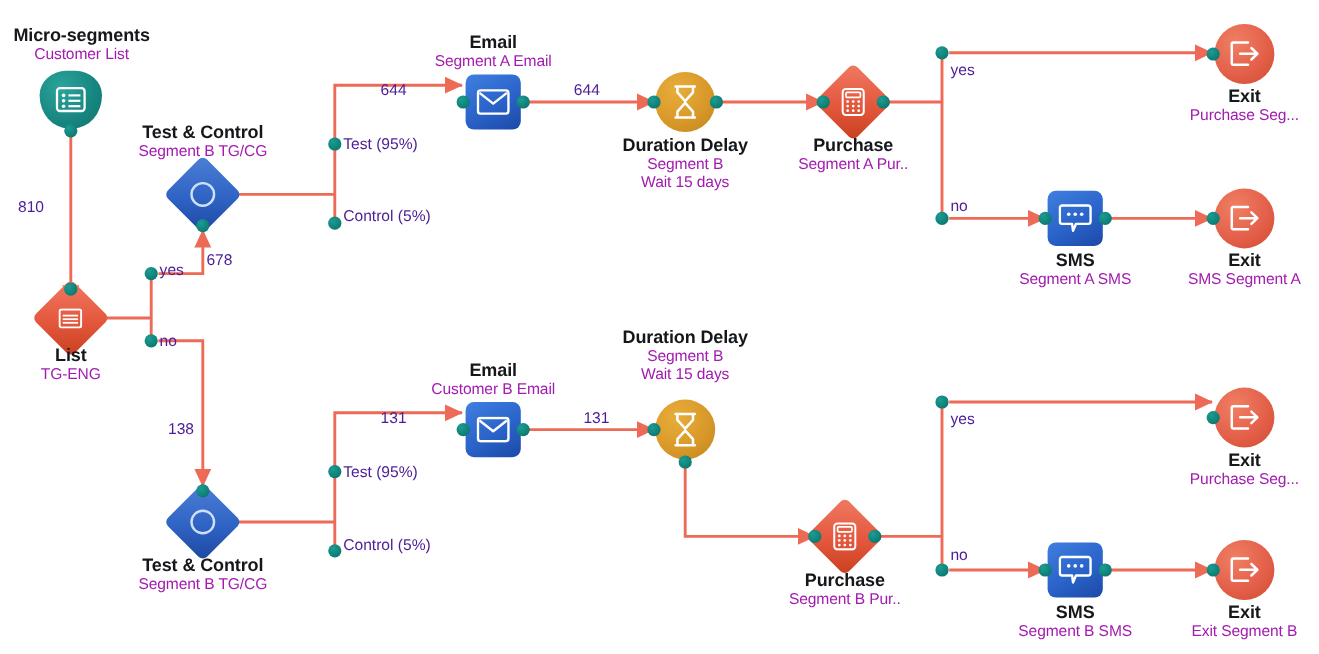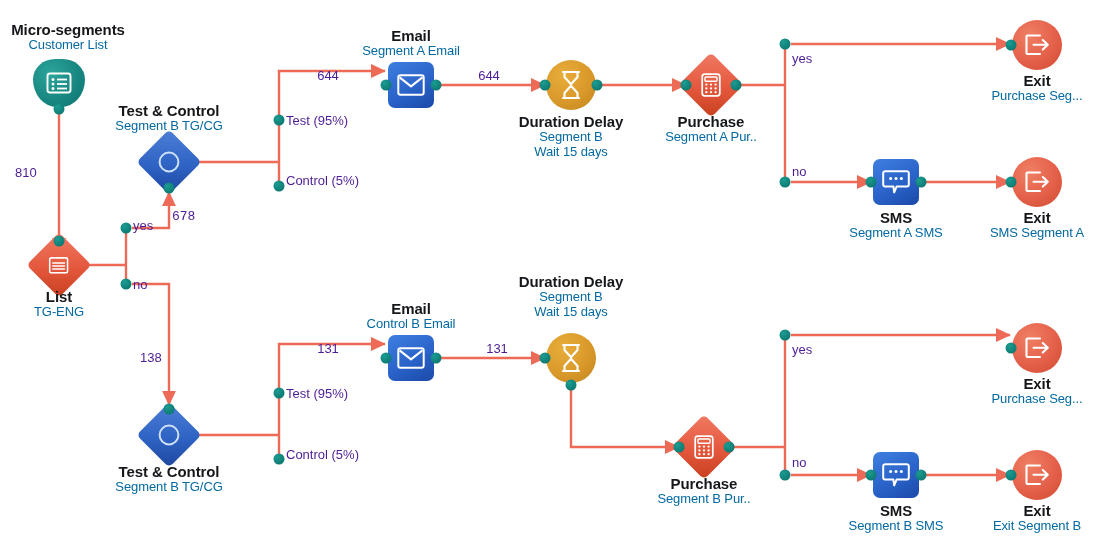--- a/index.html
+++ b/index.html
@@ -31,21 +31,21 @@
   .circ.exit{background:radial-gradient(circle at 35% 30%,#ef7f63 0%,#e4604a 55%,#cf4a2e 100%);}
 
   
   .port{position:absolute;width:11px;height:11px;border-radius:50%;
         background:radial-gradient(circle at 35% 32%,#1c9c92 0%,#0d7c74 70%,#075e58 100%);
         transform:translate(-50%,-50%);z-index:6;}
 
   
   .lbl{position:absolute;text-align:center;transform:translateX(-50%);white-space:nowrap;line-height:1.15;}
   .lbl .t{font-size:15px;font-weight:700;color:#15171a;display:block;letter-spacing:-.1px;}
-  .lbl .s{font-size:13px;font-weight:400;color:#0369a1;display:block;letter-spacing:-.1px;}
+  .lbl .s{font-size:13px;font-weight:400;color:#a21caf;display:block;letter-spacing:-.1px;}
 
   .etag{position:absolute;font-size:13px;color:#4c1d95;white-space:nowrap;transform:translate(-50%,-50%);}
   .etag.l{transform:translate(0,-50%);}
 </style>
 </head>
 <body>
 
 <div id="canvas">
 
   <svg id="wires" viewBox="0 0 1099 545">
@@ -187,21 +187,21 @@
           <path d="M2.6,3.4 L14,12.4 L25.4,3.4" fill="none" stroke="#fff" stroke-width="2" stroke-linejoin="round"></path>
         </svg>
     </div>
     <div class="port" style="left:-25px;top:0;"></div>
     <div class="port" style="left:25px;top:0;"></div>
   </div>
 
   <div class="node" style="left:411px;top:358px;">
     <div class="lbl" style="left:0;top:-58px;">
       <span class="t">Email</span>
-      <span class="s">Control B Email</span>
+      <span class="s">Customer B Email</span>
     </div>
     <div class="sh rect">
       <svg width="28" height="22" viewBox="0 0 28 22">
           <rect x="1.3" y="1.3" width="25.4" height="19.4" rx="2.2" fill="none" stroke="#fff" stroke-width="2"></rect>
           <path d="M2.6,3.4 L14,12.4 L25.4,3.4" fill="none" stroke="#fff" stroke-width="2" stroke-linejoin="round"></path>
         </svg>
     </div>
     <div class="port" style="left:-25px;top:0;"></div>
     <div class="port" style="left:25px;top:0;"></div>
   </div>
@@ -384,21 +384,21 @@
         </svg>
     </div>
     <div class="lbl" style="left:0;top:27px;">
       <span class="t">Exit</span>
       <span class="s">Exit Segment B</span>
     </div>
     <div class="port" style="left:-26px;top:0;"></div>
   </div>
 
   <div class="etag l" style="left:15px;top:172px;">810</div>
-  <div class="etag l" style="left:172px;top:216px;font-family:Liberation Mono, monospace;">678</div>
+  <div class="etag l" style="left:172px;top:216px;">678</div>
   <div class="etag l" style="left:140px;top:357px;">138</div>
   <div class="etag" style="left:328px;top:75px;">644</div>
   <div class="etag" style="left:489px;top:75px;">644</div>
   <div class="etag" style="left:328px;top:348px;">131</div>
   <div class="etag" style="left:497px;top:348px;">131</div>
   <div class="etag l" style="left:133px;top:225px;">yes</div>
   <div class="etag l" style="left:133px;top:284px;">no</div>
   <div class="etag l" style="left:286px;top:120px;">Test (95%)</div>
   <div class="etag l" style="left:286px;top:180px;">Control (5%)</div>
   <div class="etag l" style="left:286px;top:393px;">Test (95%)</div>

